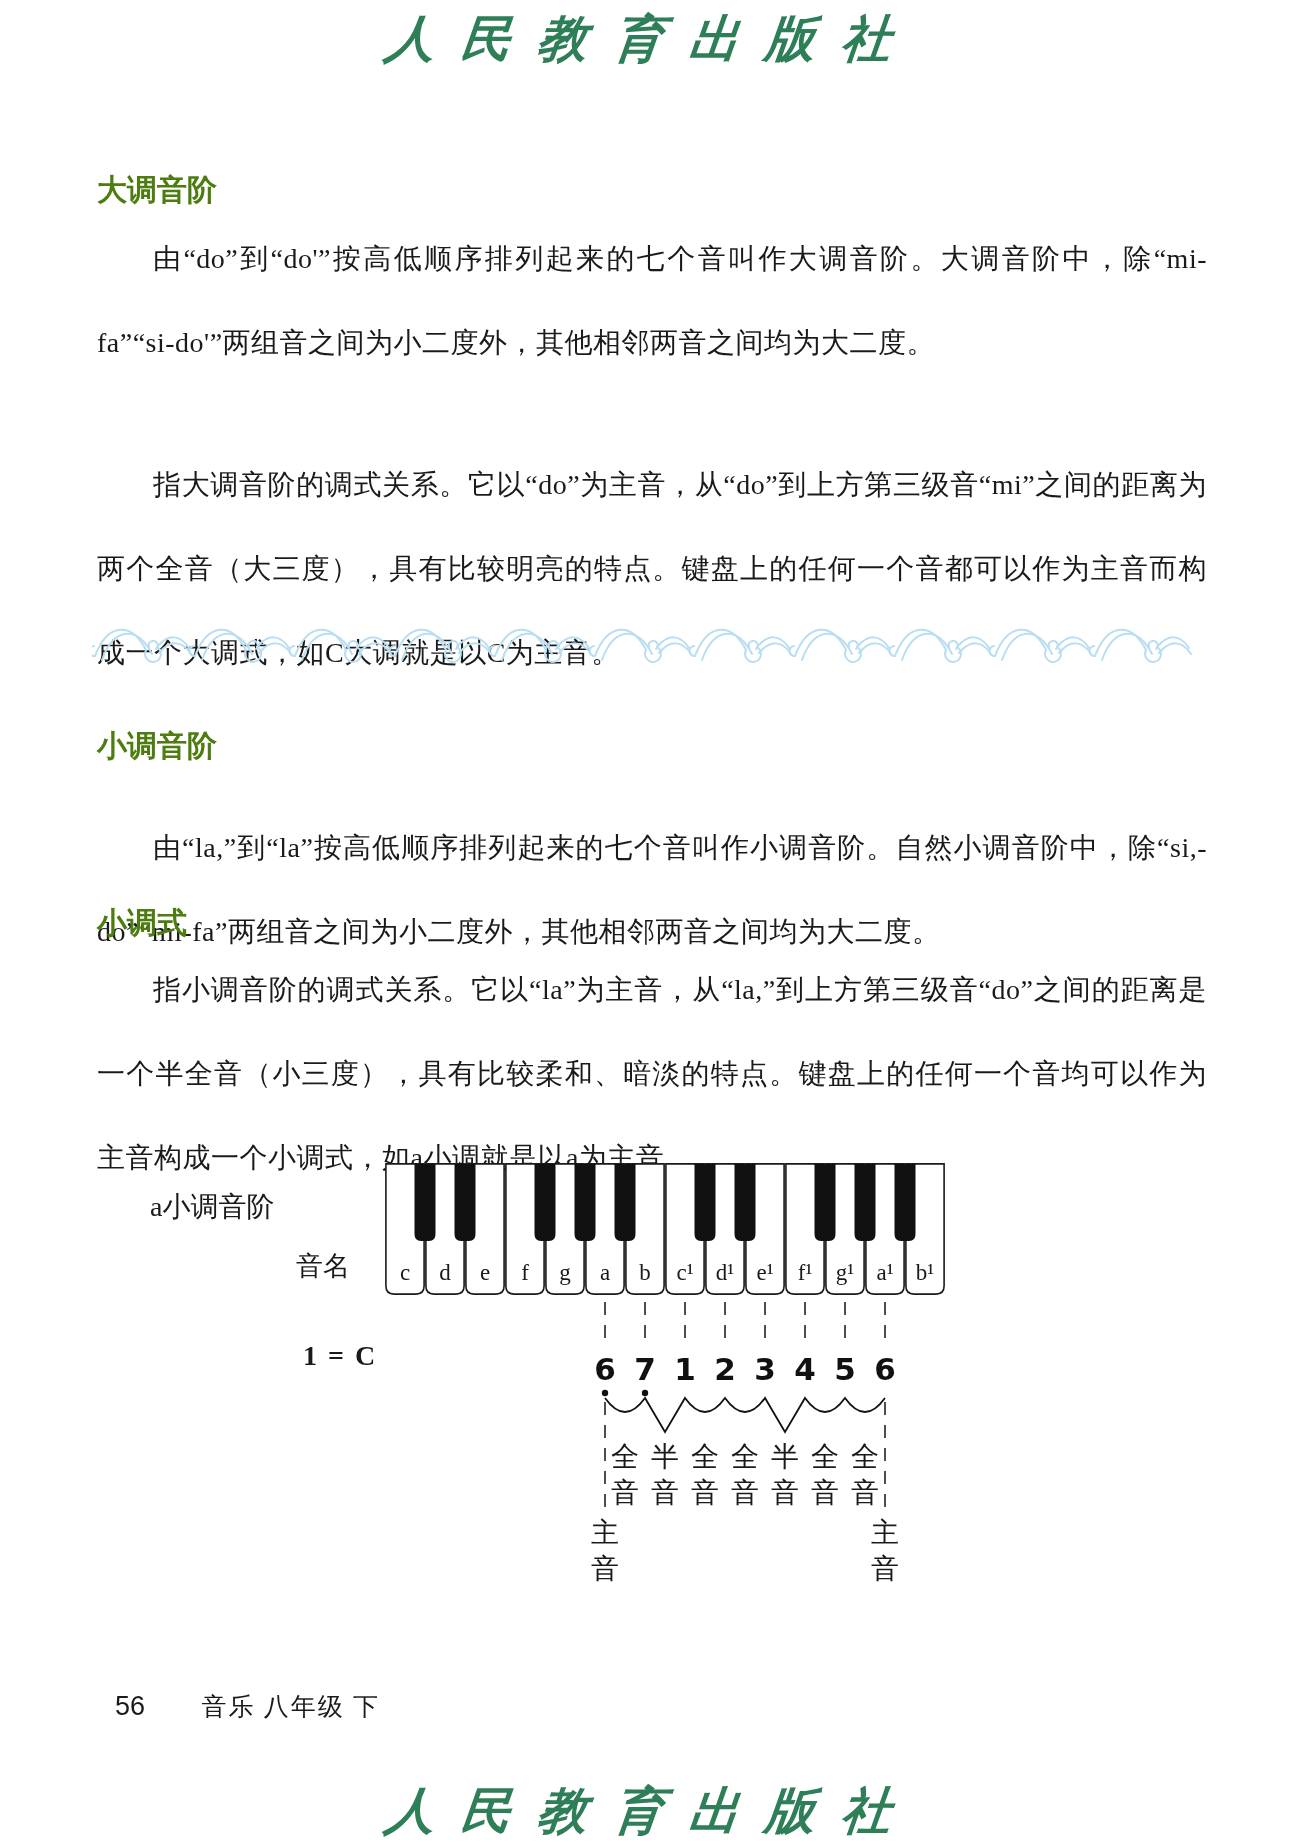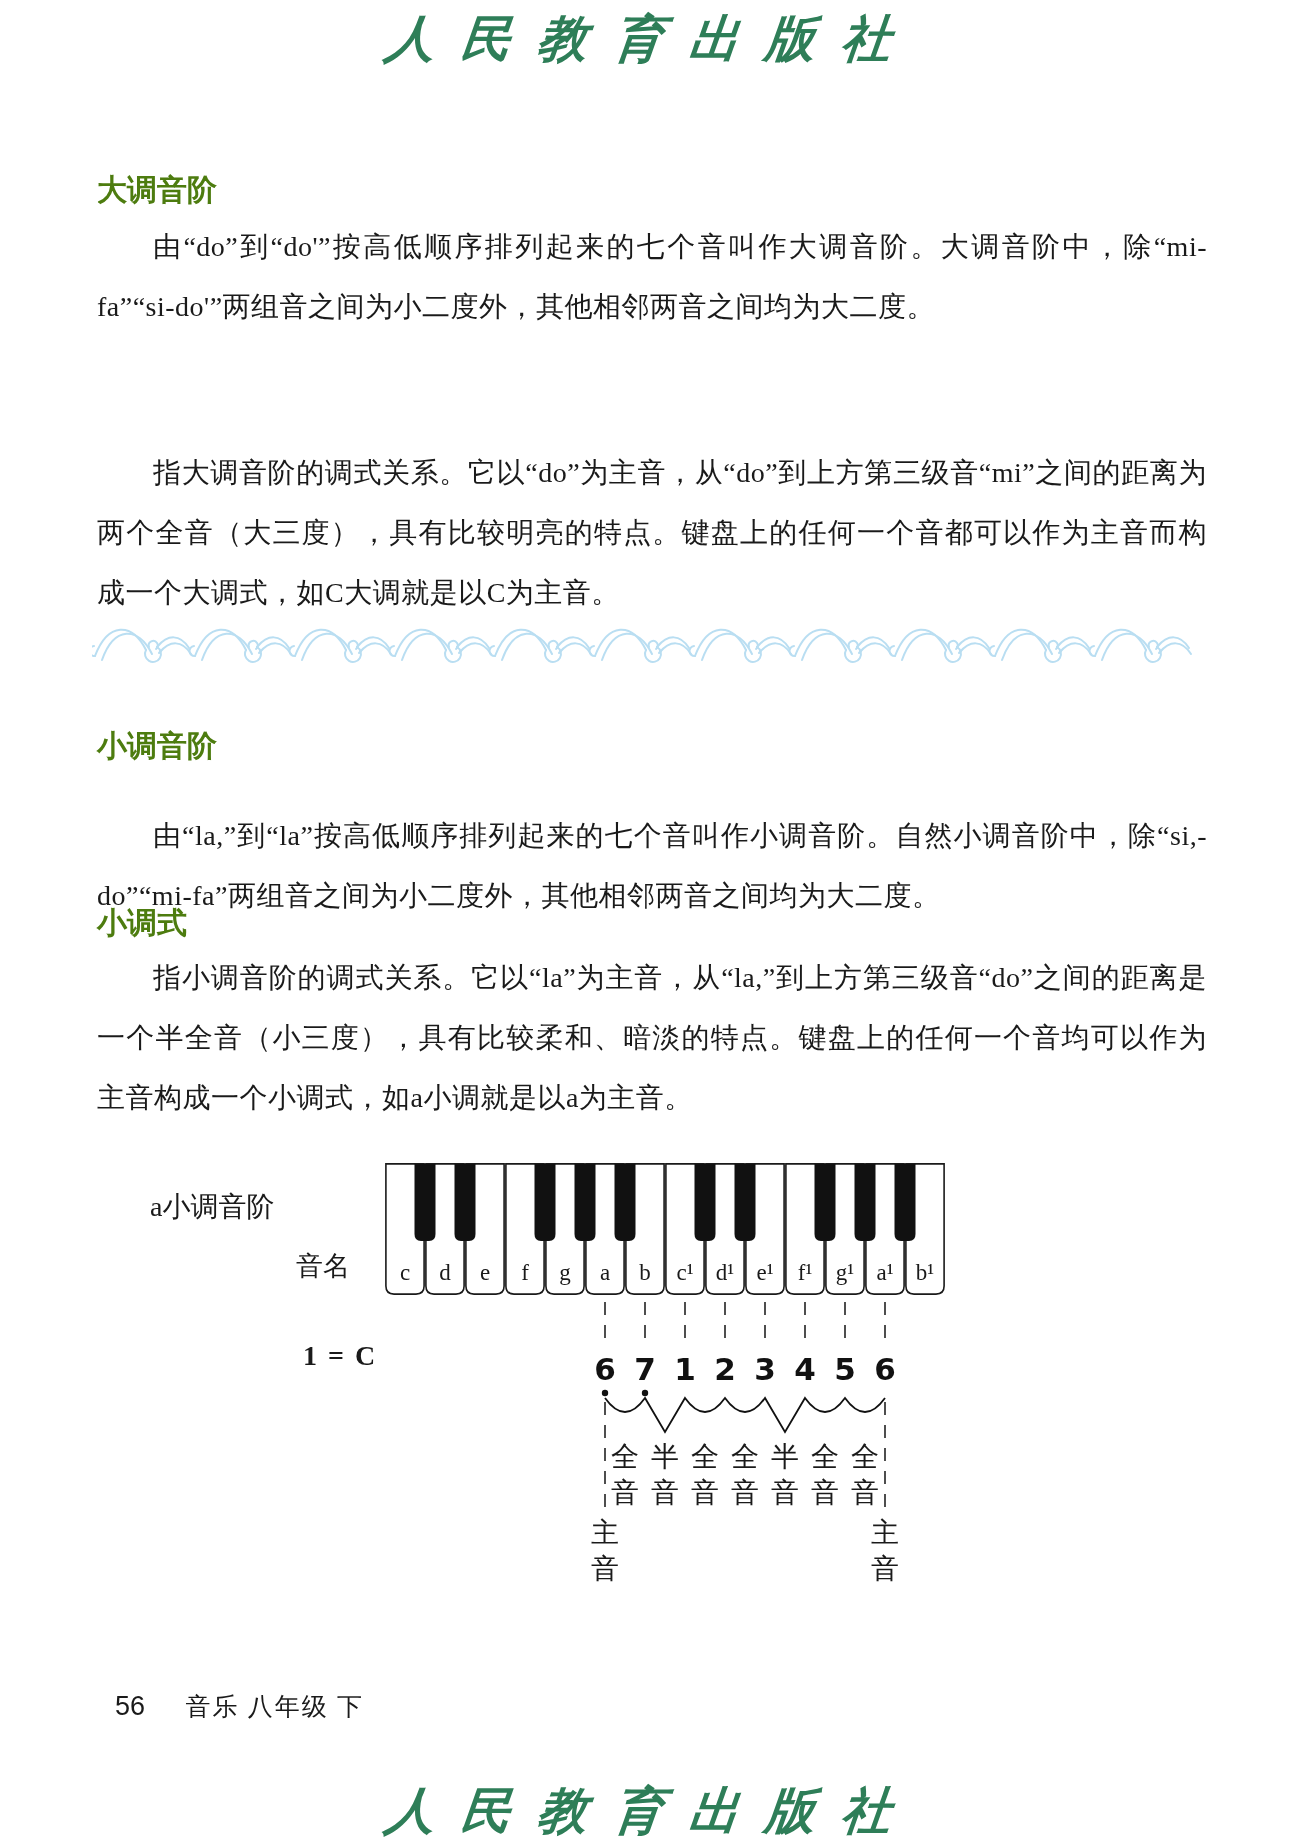--- a/index.html
+++ b/index.html
@@ -17,35 +17,35 @@
   }
   #logo-top{top:6px;}
   #logo-bottom{top:1778px;}
   .sec-heading{
     position:absolute;left:97px;width:1109px;
     font-family:"Liberation Sans","DejaVu Sans",sans-serif;
     font-weight:bold;font-size:30px;color:#4d7c0f;
   }
   .sec-para{
     position:absolute;left:97px;width:1110px;
-    font-size:28px;line-height:60px;text-align:justify;
+    font-size:28px;line-height:84px;text-align:justify;
     text-indent:2em;letter-spacing:0.5px;
   }
   #divider{position:absolute;left:92px;top:618px;width:1120px;height:48px;}
   #diagram-caption{position:absolute;left:150px;top:1188px;font-size:28px;}
   #note-names-label{position:absolute;left:296px;top:1248px;font-size:27px;text-align:right;}
   #keyboard-svg{position:absolute;left:385px;top:1163px;}
   #key-signature{
     position:absolute;left:303px;top:1340px;
     font-size:28px;font-weight:bold;letter-spacing:2px;
   }
   #scale-svg{position:absolute;left:385px;top:1296px;}
   #footer{position:absolute;left:115px;top:1690px;font-size:26px;}
   #footer .pagenum{font-family:"Liberation Sans","DejaVu Sans",sans-serif;font-size:27px;}
-  #footer .booklabel{margin-left:34px;font-size:25px;letter-spacing:2px;}
+  #footer .booklabel{margin-left:50px;font-size:25px;letter-spacing:2px;}
 </style>
 </head>
 <body>
 
 <div id="page">
 
   <div id="logo-top" class="logo" style="color: rgb(46, 126, 88);">人民教育出版社</div>
 
   <div class="sec-heading" style="top:170px;">大调音阶</div>
   <div class="sec-para" style="top:217px;">由“do”到“do'”按高低顺序排列起来的七个音叫作大调音阶。大调音阶中，除“mi-fa”“si-do'”两组音之间为小二度外，其他相邻两音之间均为大二度。</div>

